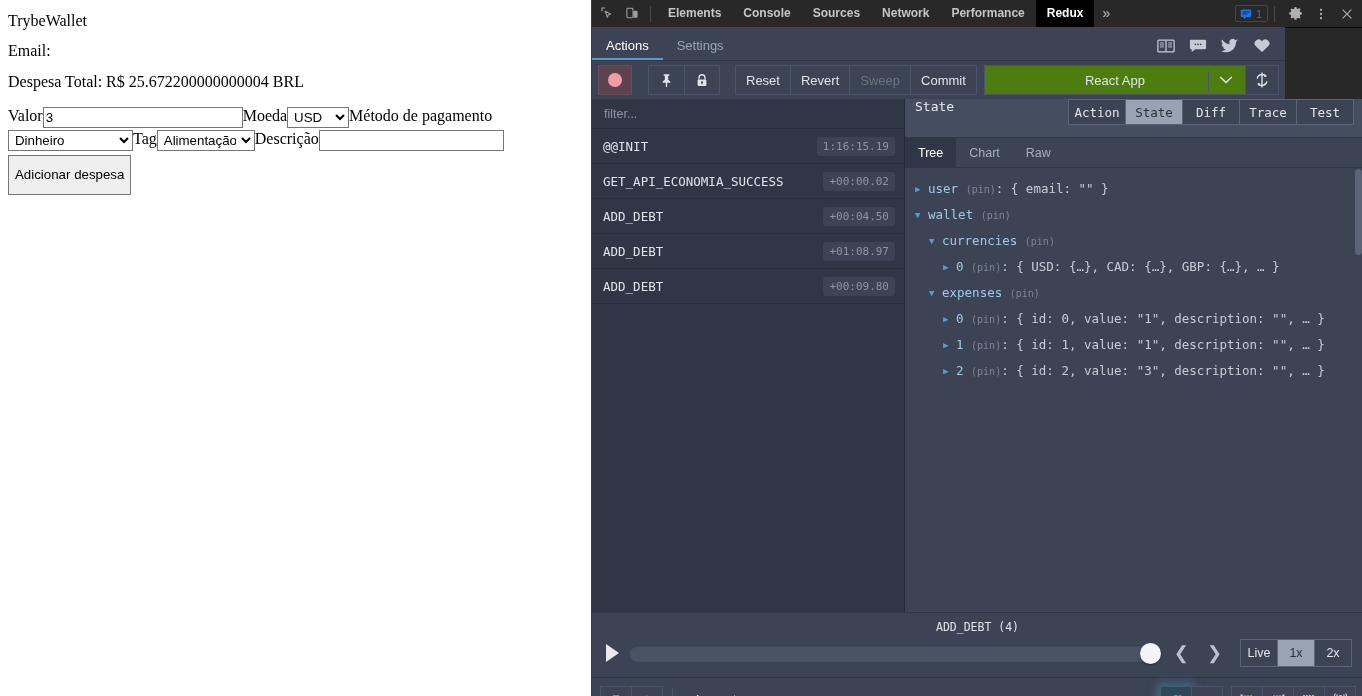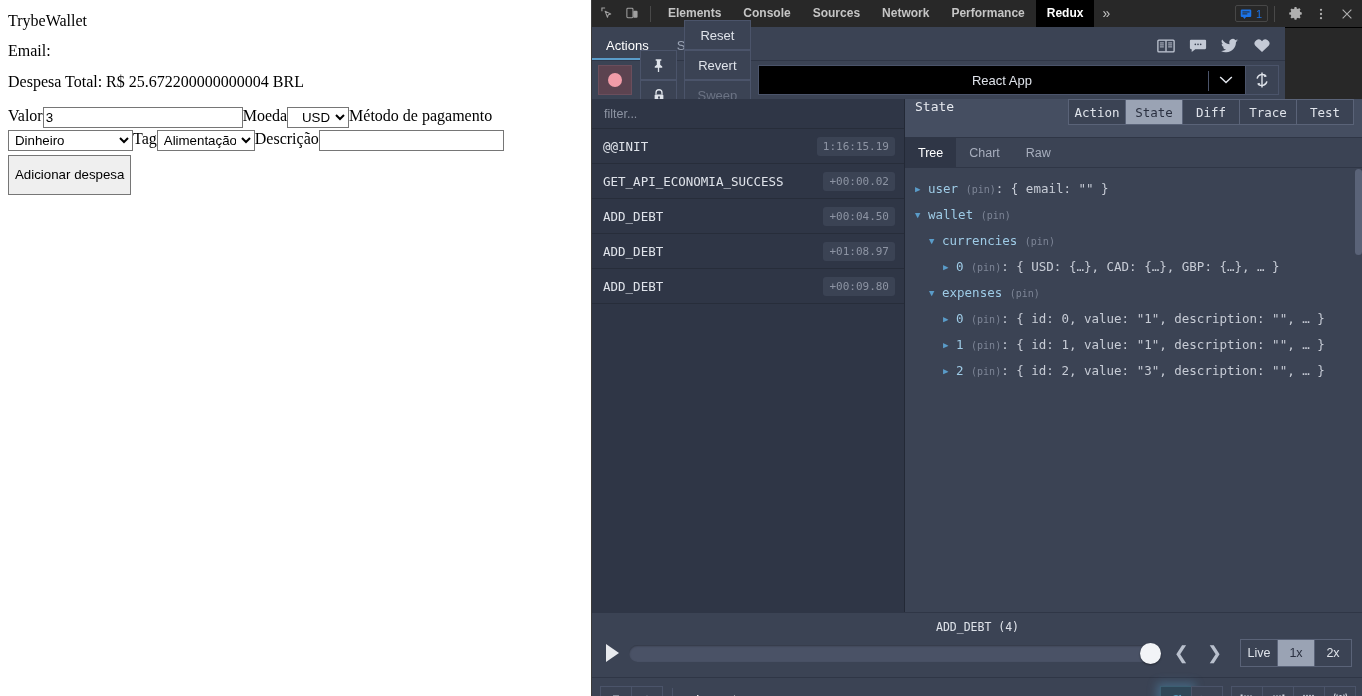--- a/index.html
+++ b/index.html
@@ -31,21 +31,21 @@
     height:21px;box-sizing:border-box;vertical-align:middle;padding:0 2px;
   }
   button.btn{
     font-family:"Liberation Sans", sans-serif;font-size:13.3px;
     border:1px solid #767676;background:#efefef;color:#000;
     padding:1px 6px;height:40px;box-sizing:border-box;margin-top:4px;
   }
   #valor-input{width:200px;}
   #descricao-input{width:185px;}
   #metodo-select{width:125px;}
-  #moeda-select{width:62px;text-align:right;}
+  #moeda-select{width:62px;}
   #tag-select{width:98px;}
 
   
   .devtools{
     position:absolute;left:591px;top:0;width:771px;height:696px;
     background:#282828;
     font-family:"Liberation Sans", sans-serif;
     color:#cfd0d1;
     border-left:1px solid #3b3b3b;
   }
@@ -87,29 +87,29 @@
   .rd-toolbar{
     height:38px;background:#3b4354;display:flex;align-items:center;gap:0;
     padding:0 6px;border-bottom:1px solid #2f3646;
   }
   .tb-btn{
     height:30px;min-width:34px;display:flex;align-items:center;justify-content:center;
     border:1px solid #4b546a;background:#3b4354;color:#dfe3ea;font-size:13px;
     box-sizing:border-box;padding:0 10px;margin-right:-1px;
   }
   .tb-btn.disabled{color:#6b7384;}
-  .tb-group{display:flex;margin-left:8px;flex-direction:column;}
+  .tb-group{display:flex;margin-left:16px;}
   .tb-record{
     width:34px;height:30px;display:flex;align-items:center;justify-content:center;
     background:#5c4350;border:1px solid #6b4e5c;box-sizing:border-box;
   }
   .rec-dot{width:14px;height:14px;border-radius:50%;background:#f29ca8;}
   .tb-instance{
     flex:1;height:30px;display:flex;align-items:center;justify-content:center;
-    border:1px solid #4b546a;background:#000000;color:#dfe3ea;font-size:13px;
+    border:1px solid #4b546a;background:#4d7c0f;color:#dfe3ea;font-size:13px;
     margin-left:8px;position:relative;box-sizing:border-box;
   }
   .tb-instance .caret-sep{position:absolute;right:36px;top:5px;width:1px;height:20px;background:#4b546a;}
   .tb-instance .caret{position:absolute;right:12px;top:50%;transform:translateY(-50%);}
   .tb-refresh{
     width:34px;height:30px;display:flex;align-items:center;justify-content:center;
     border:1px solid #4b546a;background:#3b4354;color:#dfe3ea;box-sizing:border-box;margin-left:-1px;
   }
 
   

